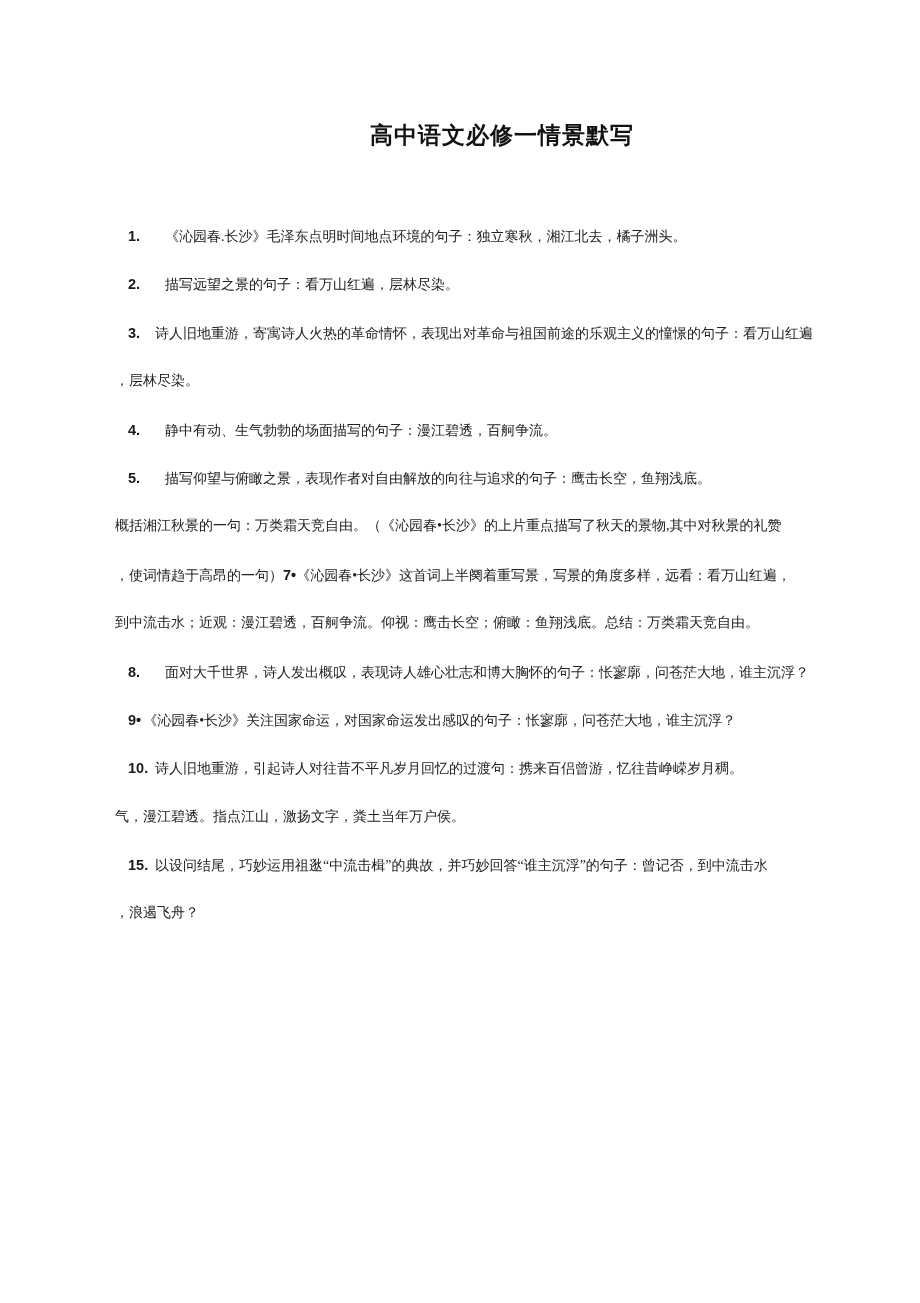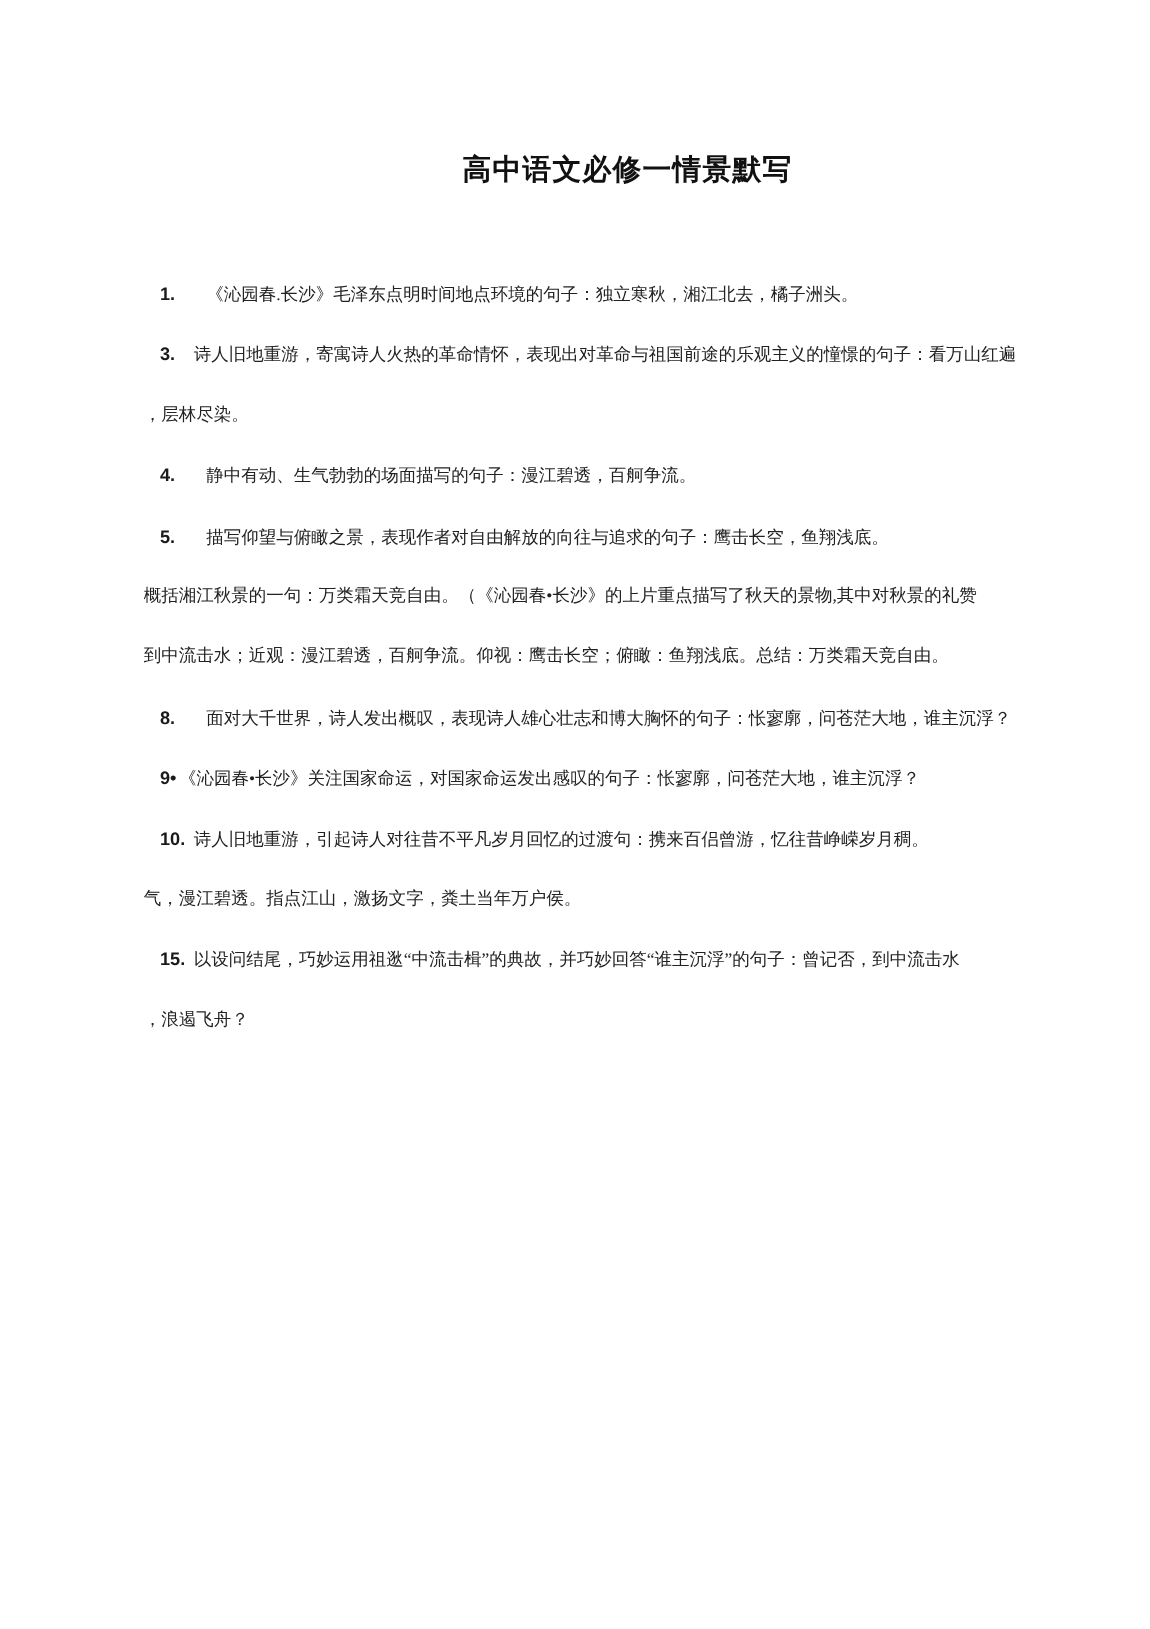--- a/index.html
+++ b/index.html
@@ -66,36 +66,40 @@
 <div class="page">
 
   <div class="doc-title">高中语文必修一情景默写</div>
 
   <div class="doc-body">
 
     <div>
       <div class="doc-line"><span class="num wide">1.</span><span>《沁园春.长沙》毛泽东点明时间地点环境的句子：独立寒秋，湘江北去，橘子洲头。</span></div>
     </div>
 
+    <div>
+      <div class="doc-line"><span class="num wide">2.</span><span>描写远望之景的句子：看万山红遍，层林尽染。</span></div>
+    </div>
 
     <div>
       <div class="doc-line"><span class="num small">3.</span><span>诗人旧地重游，寄寓诗人火热的革命情怀，表现出对革命与祖国前途的乐观主义的憧憬的句子：看万山红遍</span></div>
       <div class="doc-line">，层林尽染。</div>
     </div>
 
     <div>
       <div class="doc-line"><span class="num wide">4.</span><span>静中有动、生气勃勃的场面描写的句子：漫江碧透，百舸争流。</span></div>
     </div>
 
     <div>
       <div class="doc-line"><span class="num wide">5.</span><span>描写仰望与俯瞰之景，表现作者对自由解放的向往与追求的句子：鹰击长空，鱼翔浅底。</span></div>
     </div>
 
     <div>
       <div class="doc-line">概括湘江秋景的一句：万类霜天竞自由。（《沁园春•长沙》的上片重点描写了秋天的景物,其中对秋景的礼赞</div>
+      <div class="doc-line"><span>，使词情趋于高昂的一句）</span><span class="inline-marker">7•</span><span>《沁园春•长沙》这首词上半阕着重写景，写景的角度多样，远看：看万山红遍，</span></div>
       <div class="doc-line">到中流击水；近观：漫江碧透，百舸争流。仰视：鹰击长空；俯瞰：鱼翔浅底。总结：万类霜天竞自由。</div>
     </div>
 
     <div>
       <div class="doc-line"><span class="num wide">8.</span><span>面对大千世界，诗人发出概叹，表现诗人雄心壮志和博大胸怀的句子：怅寥廓，问苍茫大地，谁主沉浮？</span></div>
     </div>
 
     <div>
       <div class="doc-line"><span class="num bullet">9•</span><span>《沁园春•长沙》关注国家命运，对国家命运发出感叹的句子：怅寥廓，问苍茫大地，谁主沉浮？</span></div>
     </div>

